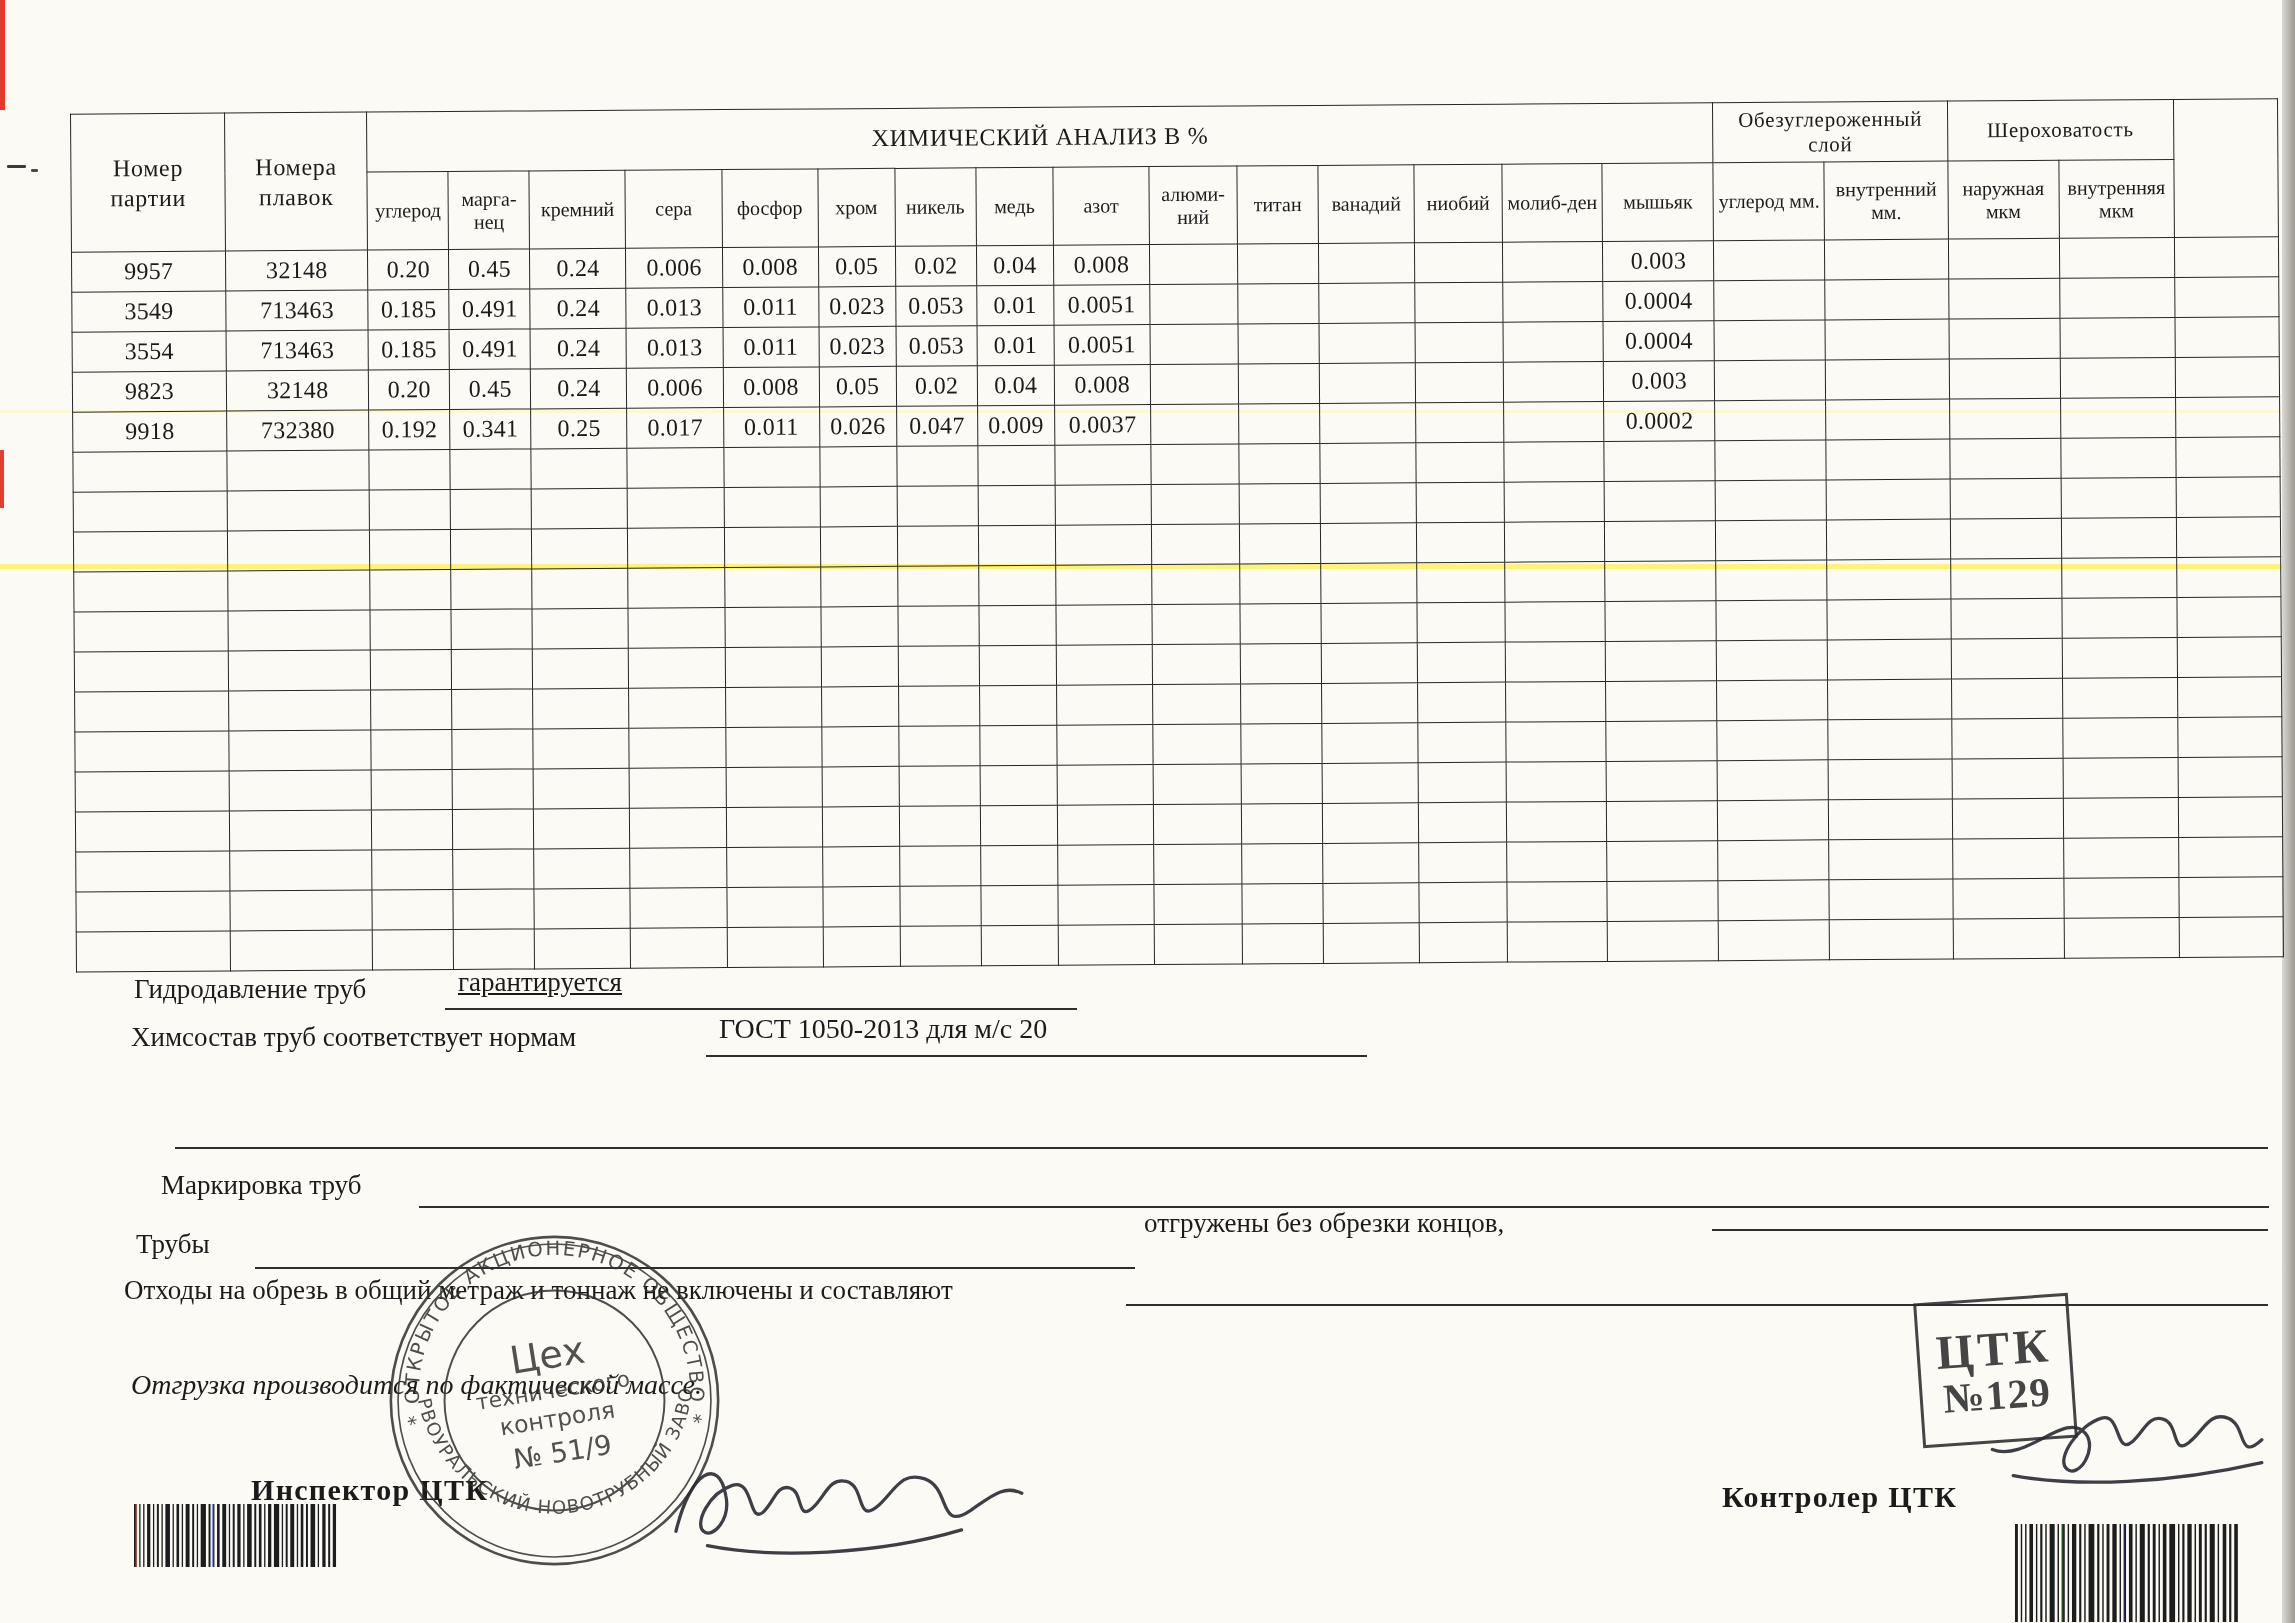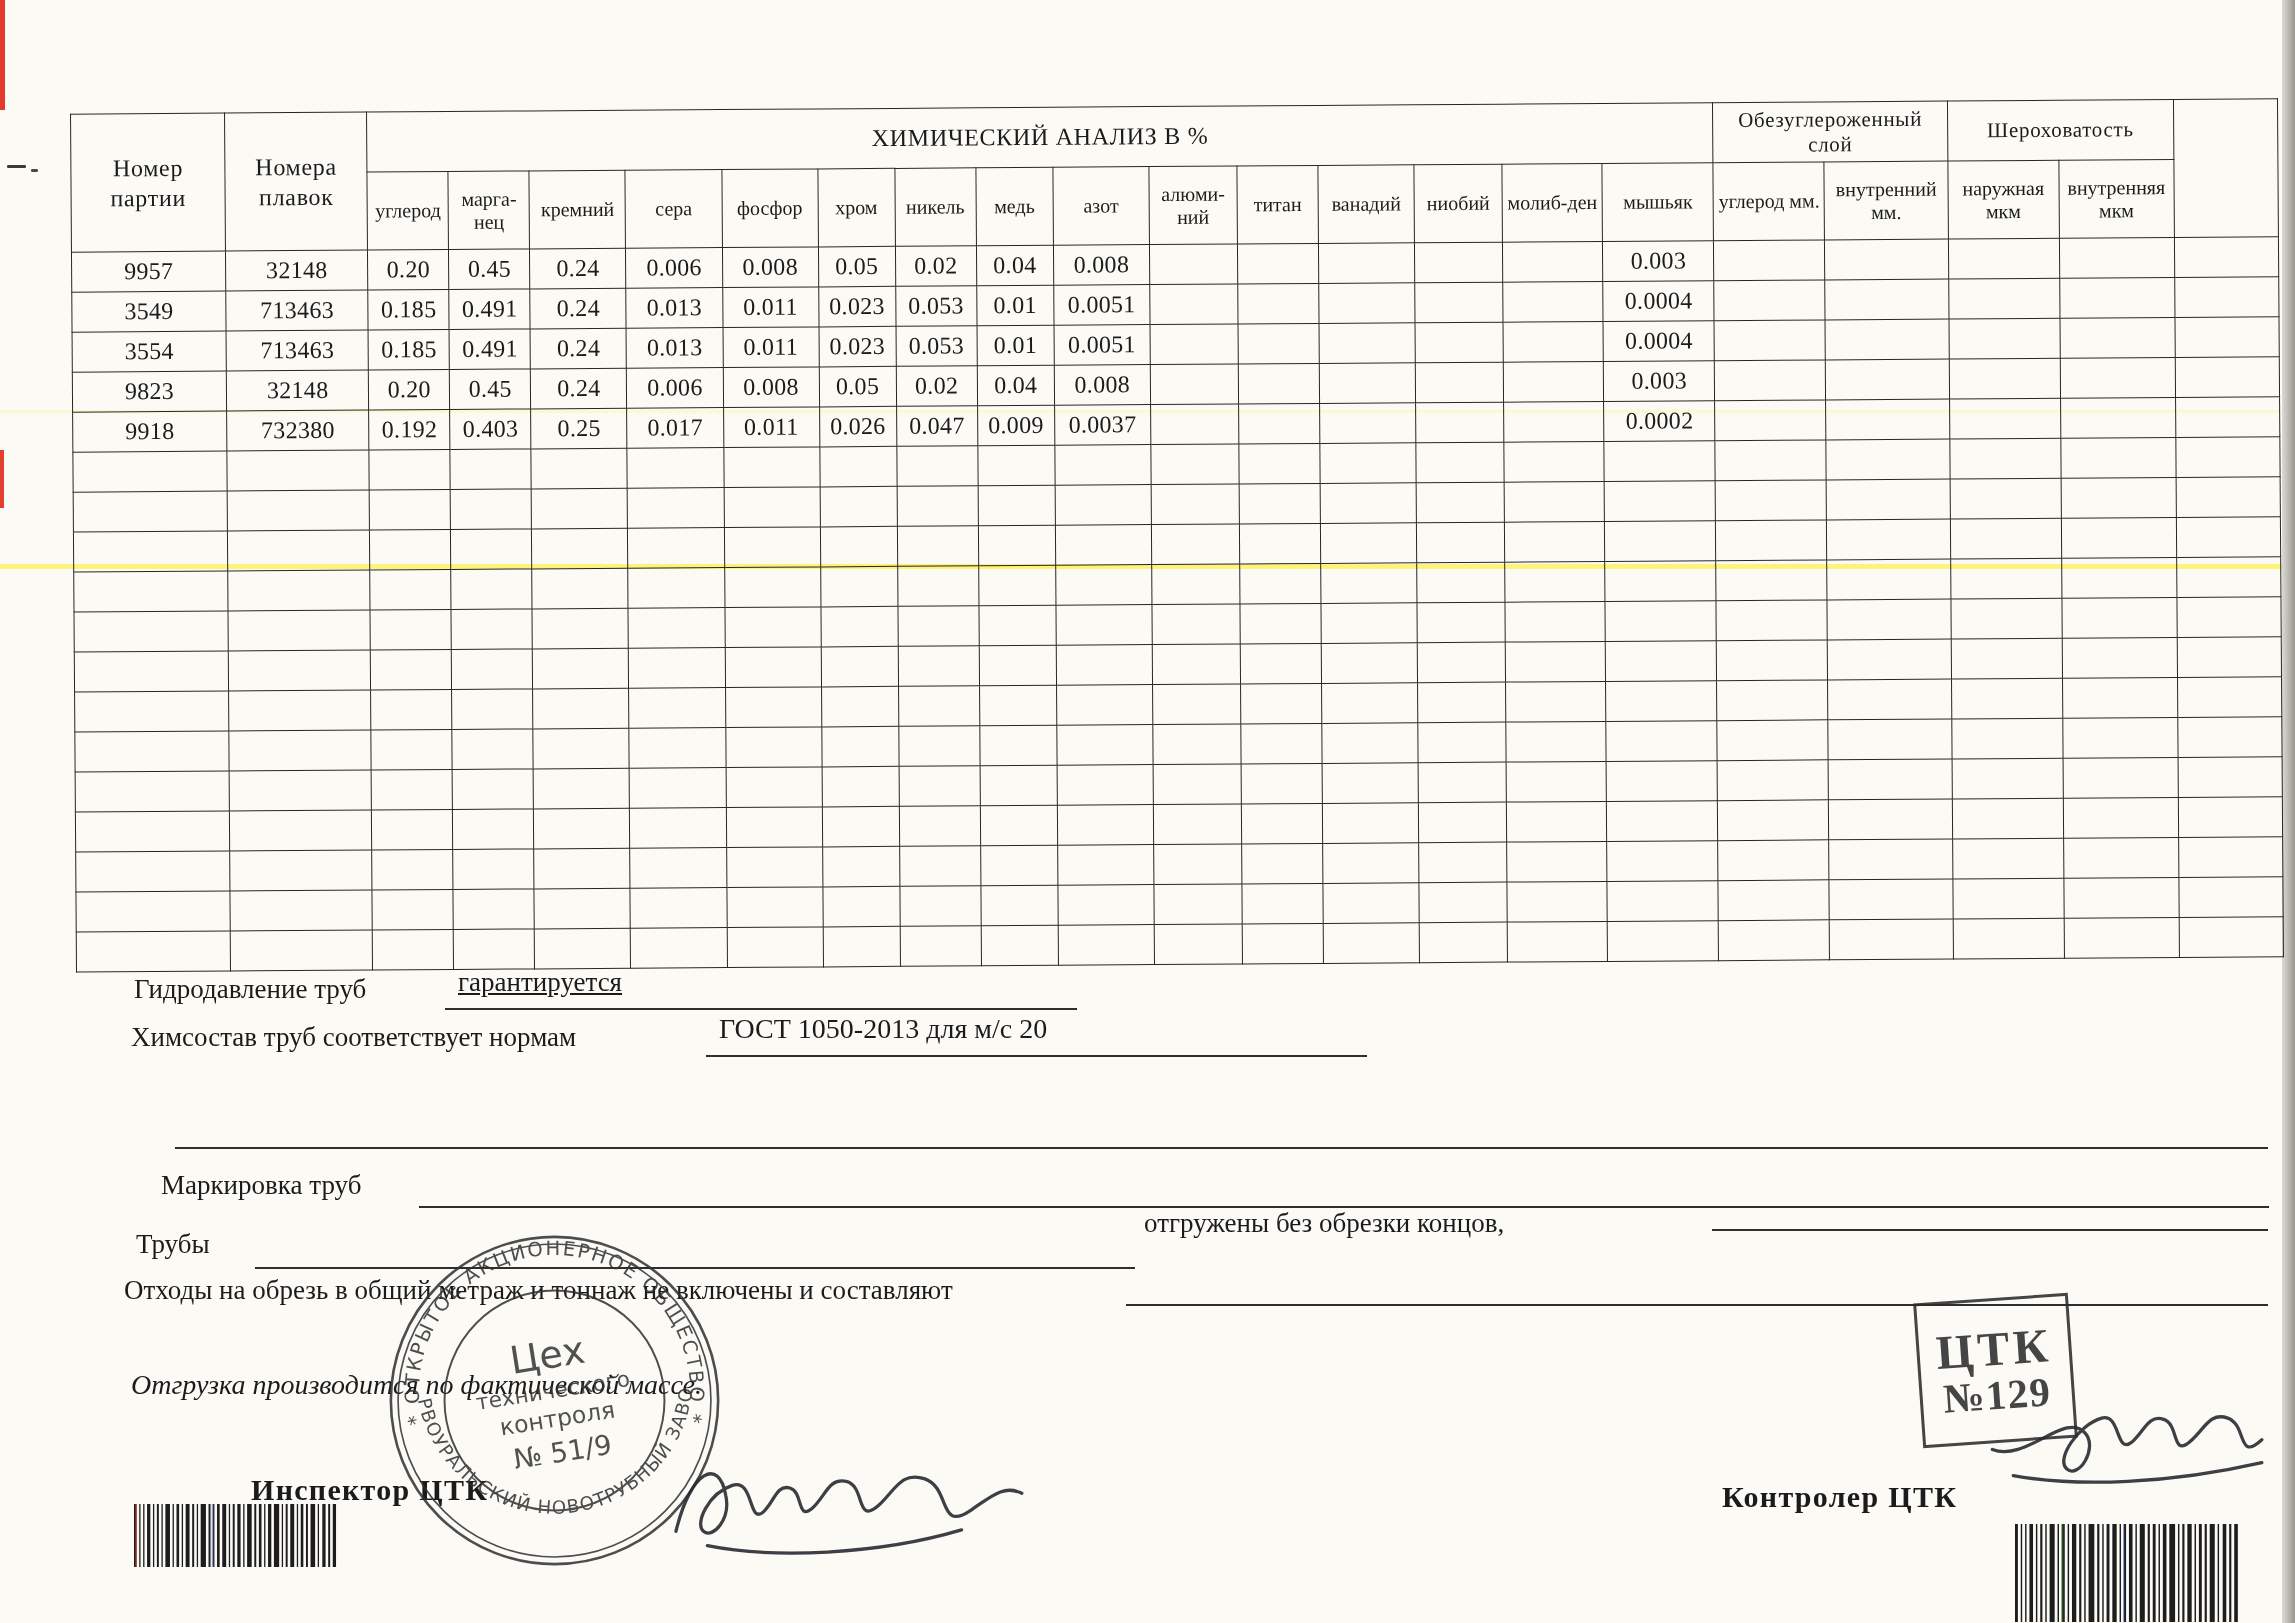--- a/index.html
+++ b/index.html
@@ -215,21 +215,21 @@
         <td></td>
         <td></td>
         <td></td>
         <td></td>
         <td></td>
       </tr>
       <tr>
         <td>9918</td>
         <td>732380</td>
         <td>0.192</td>
-        <td>0.403</td>
+        <td>0.341</td>
         <td>0.25</td>
         <td>0.017</td>
         <td>0.011</td>
         <td>0.026</td>
         <td>0.047</td>
         <td>0.009</td>
         <td>0.0037</td>
         <td></td>
         <td></td>
         <td></td>

